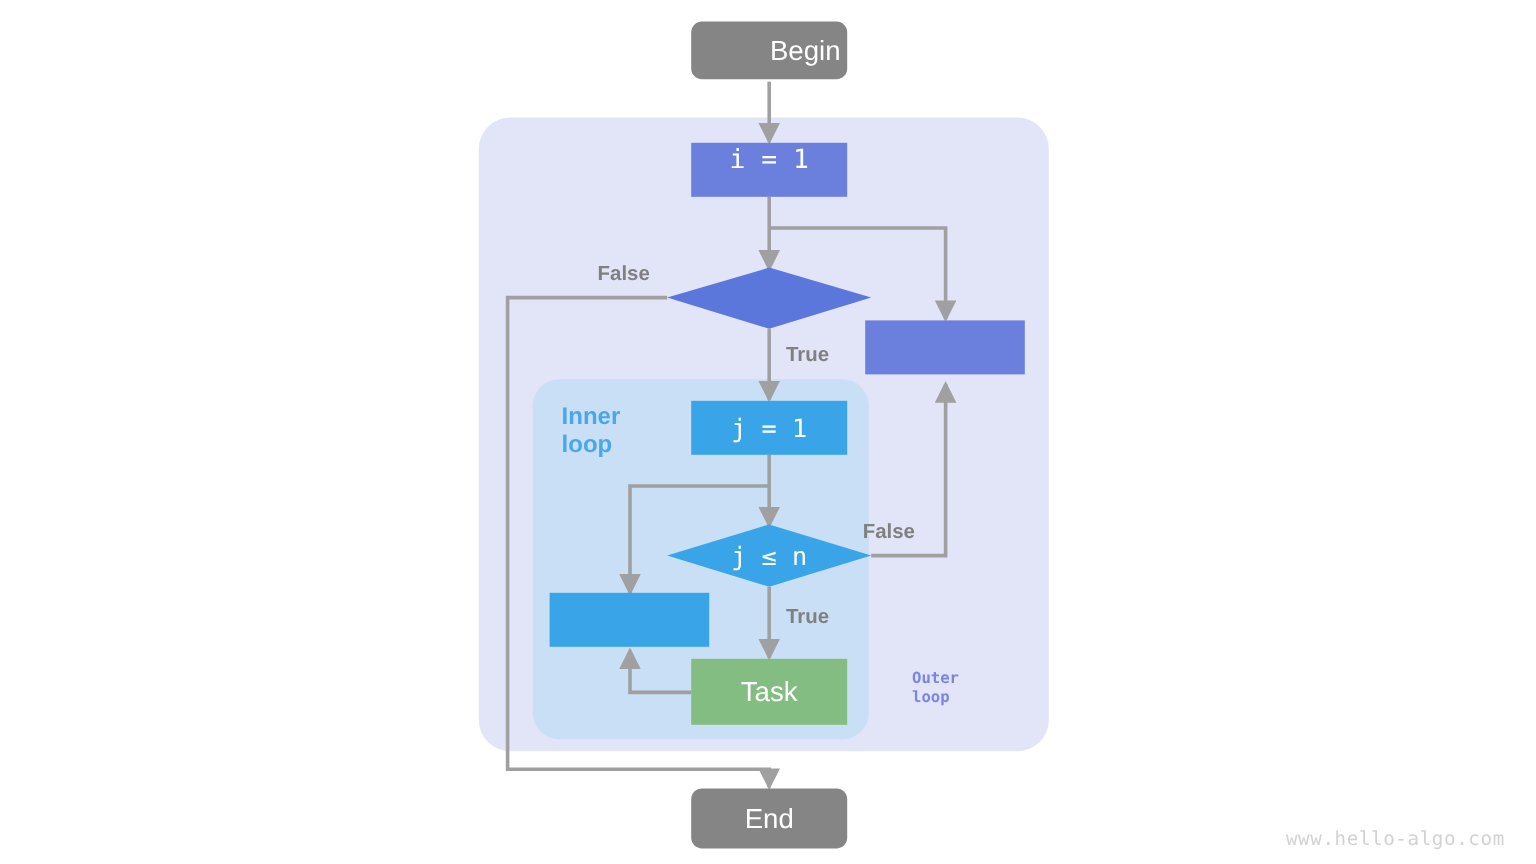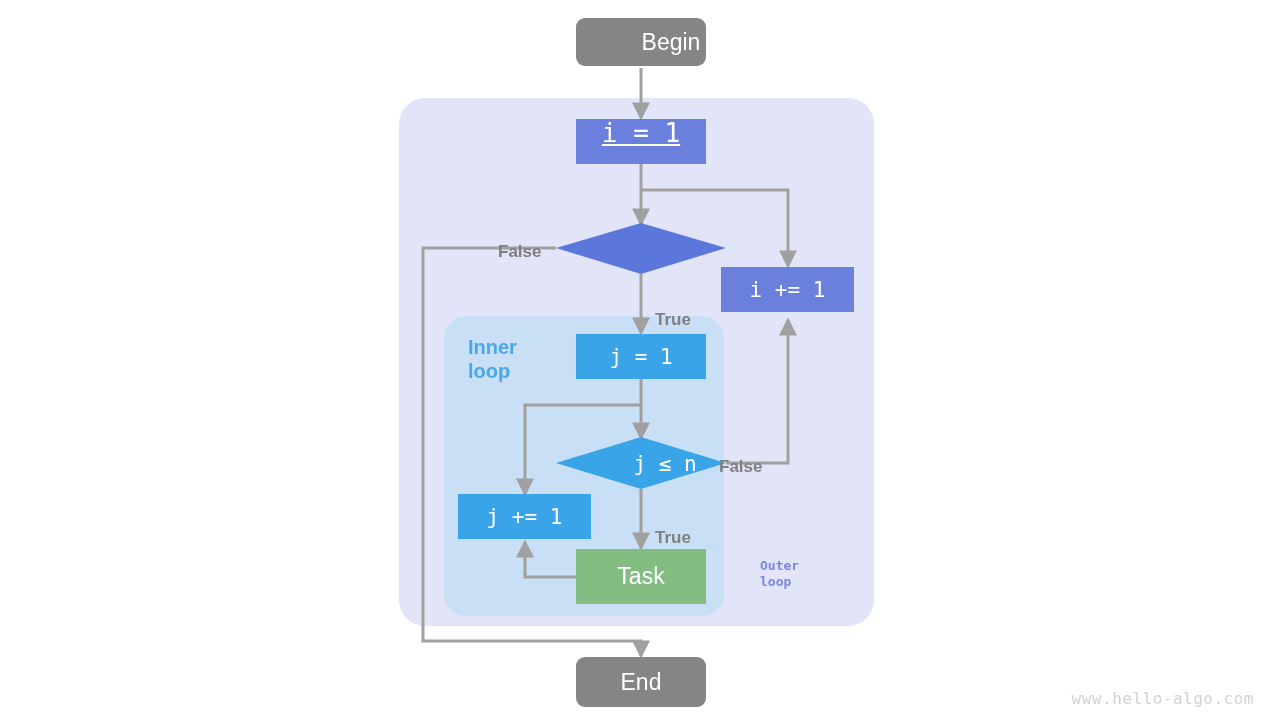--- a/index.html
+++ b/index.html
@@ -37,21 +37,20 @@
   .sans {
     font-family: "Liberation Sans", sans-serif;
   }
   .edge-label {
     position: absolute;
     font-family: "Liberation Sans", sans-serif;
     font-weight: bold;
     font-size: 17px;
     color: #808080;
     white-space: nowrap;
-    margin-top: 24px;
   }
   .group-label {
     position: absolute;
     text-align: left;
     white-space: pre-line;
     line-height: 1.22;
   }
   #inner-loop-label {
     font-family: "Liberation Sans", sans-serif;
     font-weight: bold;
@@ -123,30 +122,28 @@
     <rect x="721" y="267" width="133" height="45" fill="#6b7fdc"></rect>
     <rect x="576" y="334" width="130" height="45" fill="#3aa4e8"></rect>
     <polygon points="641,437 726,463 641,489 556,463" fill="#3aa4e8"></polygon>
     <rect x="458" y="494" width="133" height="45" fill="#3aa4e8"></rect>
     <rect x="576" y="549" width="130" height="55" fill="#83bd82"></rect>
     <rect x="576" y="657" width="130" height="50" rx="9" ry="9" fill="#858585"></rect>
   </svg>
 
   <div class="node-label sans" style="left:576px; top:18px; width:130px; height:48px; font-size:23px;padding-left:30px;">Begin</div>
 
-  <div class="node-label mono" style="left:576px; top:119px; width:130px; height:28px; font-size:26px;text-decoration:underline;">i = 1</div>
+  <div class="node-label mono" style="left:576px; top:119px; width:130px; height:28px; font-size:22px;">i = 1</div>
 
 
-  <div class="node-label mono" style="left:721px; top:267px; width:133px; height:45px; font-size:21px;">i += 1</div>
 
   <div class="node-label mono" style="left:576px; top:334px; width:130px; height:45px; font-size:21px;">j = 1</div>
 
-  <div class="node-label mono" style="left:600px; top:441px; width:130px; height:45px; font-size:21px;">j ≤ n</div>
+  <div class="node-label mono" style="left:576px; top:441px; width:130px; height:45px; font-size:21px;">j ≤ n</div>
 
-  <div class="node-label mono" style="left:458px; top:494px; width:133px; height:45px; font-size:21px;">j += 1</div>
 
   <div class="node-label sans" style="left:576px; top:657px; width:130px; height:50px; font-size:23px;">End</div>
 
   <div class="node-label sans" style="left:576px; top:549px; width:130px; height:55px; font-size:23px;">Task</div>
 
   <div class="edge-label" style="left:498px; top:218px;">False</div>
 
   <div class="edge-label" style="left:655px; top:286px;">True</div>
 
   <div class="edge-label" style="left:719px; top:433px;">False</div>

